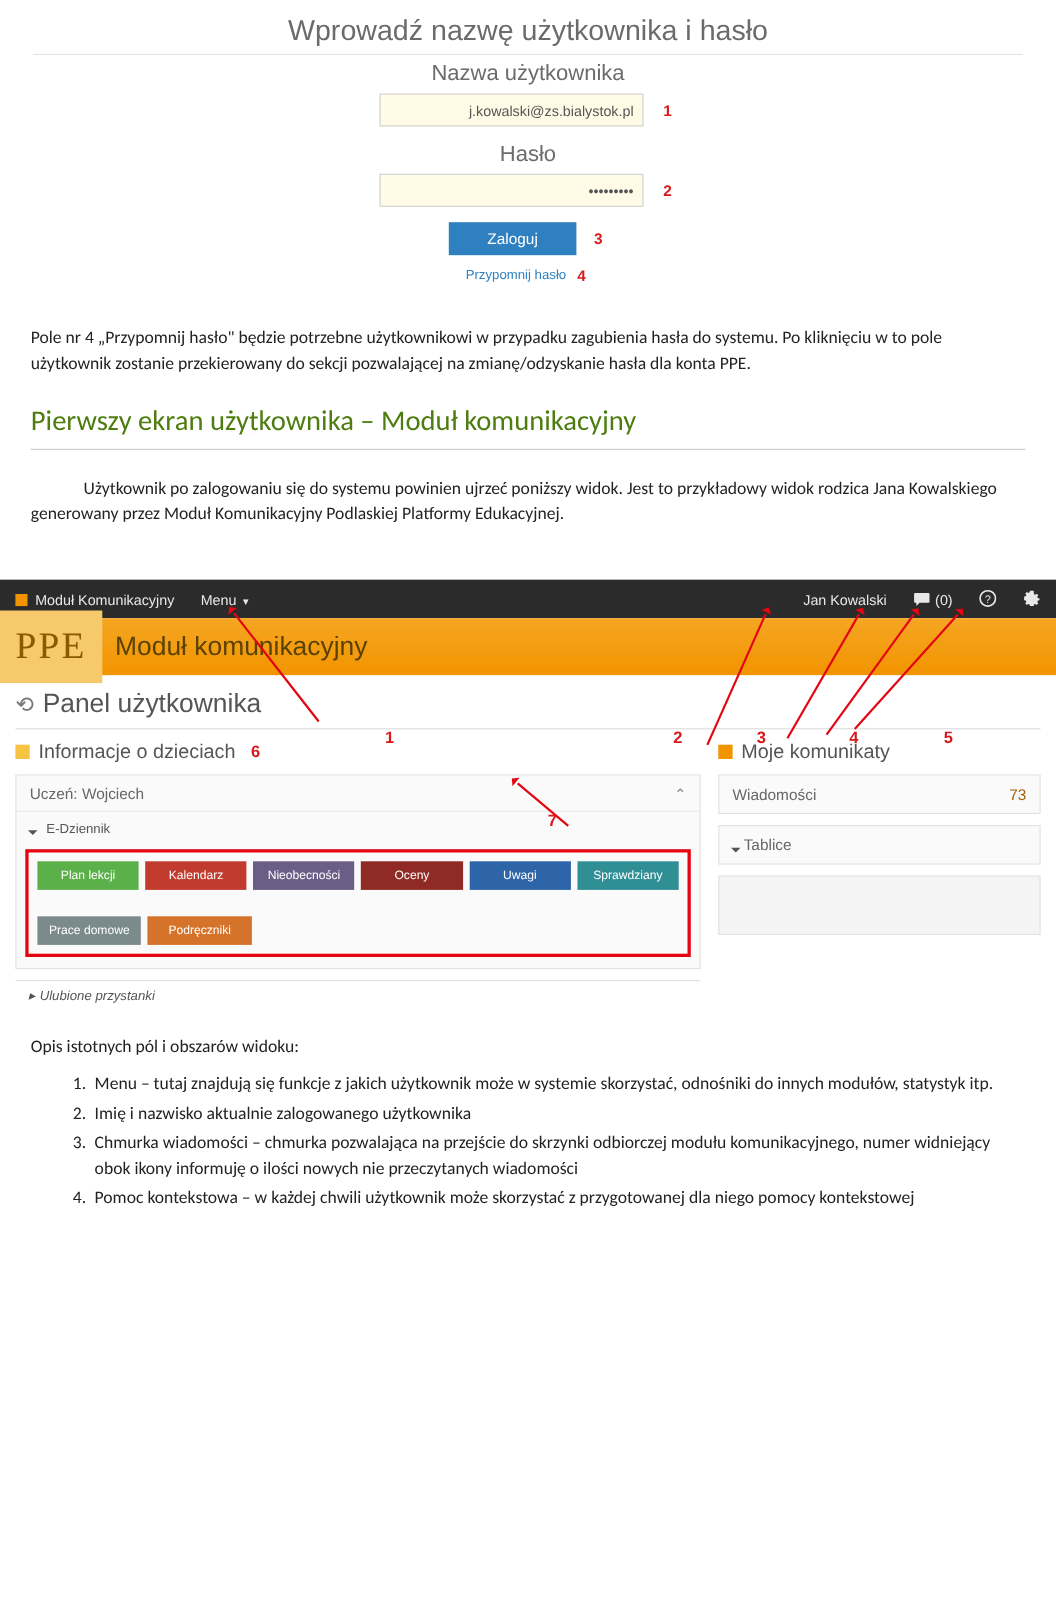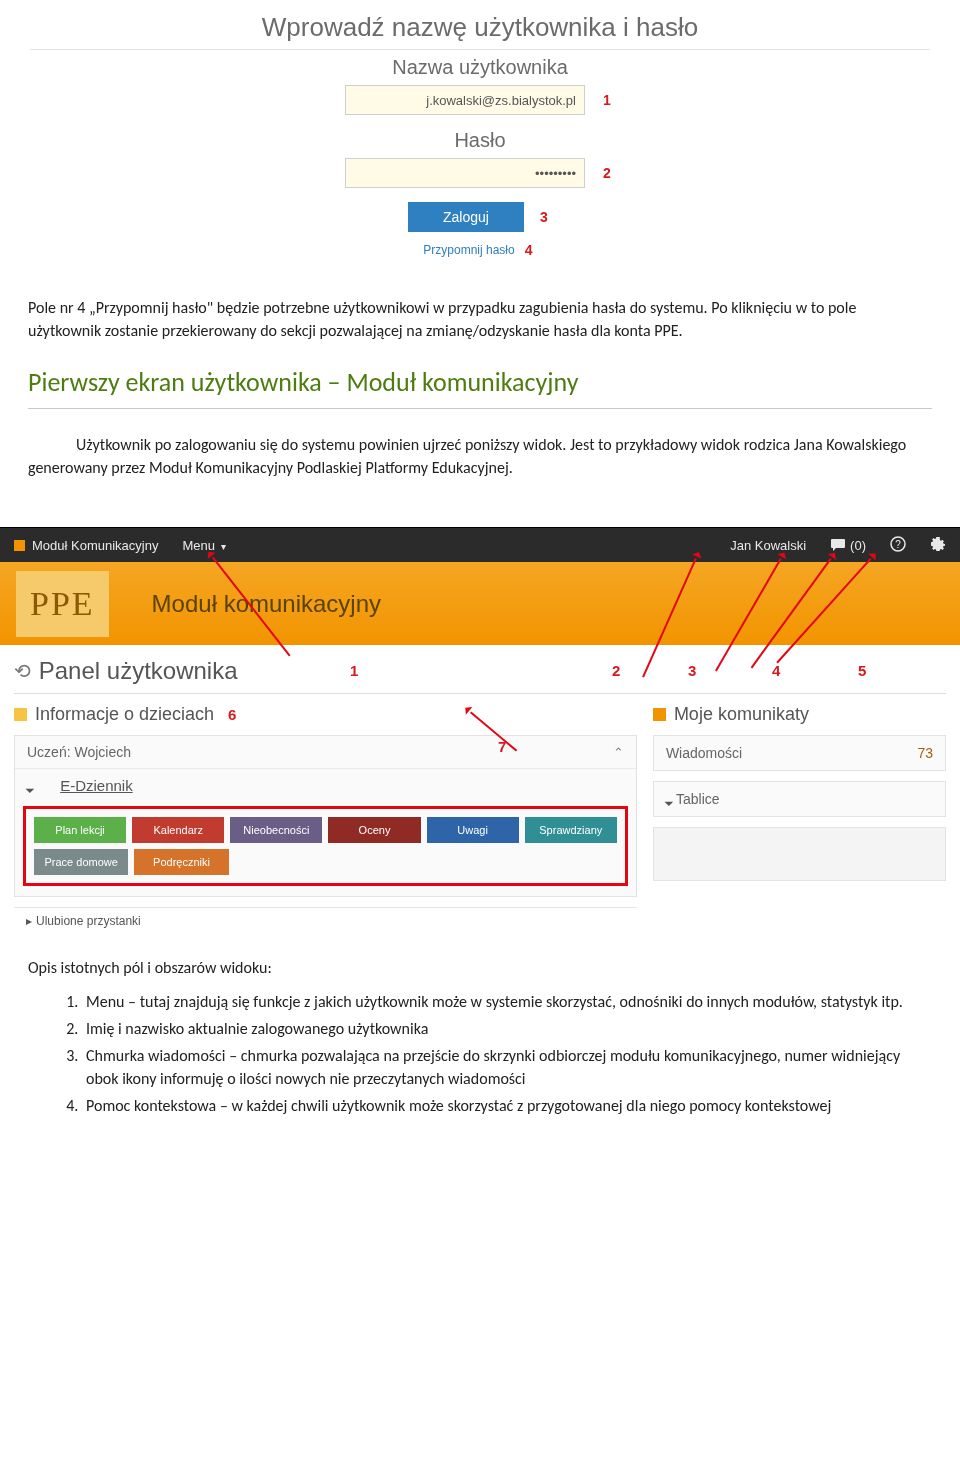--- a/index.html
+++ b/index.html
@@ -118,26 +118,25 @@
   }
   .panel-top .sq {
     width: 11px; height: 11px; background:#f29400; display:inline-block; margin-right:7px; vertical-align:-1px;
   }
   .panel-top .spacer { flex:1; }
   .panel-top .icon { cursor:pointer; }
   .panel-top .bubble { display:inline-flex; align-items:center; gap:4px; }
   .chev-down::after { content:"▾"; margin-left:6px; font-size:10px; }
   .panel-orange {
     background: linear-gradient(#f5a623, #f29400);
-    height: 83px;
+    height: 52px;
     display: flex;
     align-items: center;
-    padding-left: 16px;
+    padding-left: 0;
     color: #5b4100;
-    gap: 31px;
   }
   .ppe-badge {
     background: #f6c96a;
     color: #8a5a00;
     font-family: Georgia, serif;
     font-size: 34px;
     font-weight: 400;
     letter-spacing: 2px;
     padding: 14px 14px;
     margin-right: 12px;
@@ -159,45 +158,45 @@
   .card {
     border:1px solid #e2e2e2; background:#fafafa;
     margin-bottom:10px;
   }
   .card-top {
     display:flex; justify-content:space-between; align-items:center;
     padding:8px 12px; font-size:14px; color:#666; border-bottom:1px solid #e9e9e9;
   }
   .chev-up::after { content:"⌃"; font-size:13px; color:#888; }
   .sub-sec {
-    padding:8px 12px; font-size:15px; color:#555; display:flex; align-items:center; gap:23px;text-decoration:underline;
+    padding:8px 12px; font-size:12px; color:#555; display:flex; align-items:center; gap:5px;
   }
   .tri-down::before { content:"◢"; transform:rotate(45deg); display:inline-block; font-size:8px; color:#555; margin-right:4px; }
   .tri-right::before { content:"▸"; color:#555; margin-right:4px; }
   .tile-wrap {
     border:3px solid #e30613; padding:8px 8px; margin:4px 8px 10px 8px;
-    display:flex; flex-direction:column; gap:6px;
+    display:flex; flex-direction:column; gap:24px;
   }
   .tile-row { display:flex; gap:6px; }
   .tile {
     flex:1; color:#fff; font-size:11px; text-align:center; padding:7px 4px;
     cursor:pointer; white-space:nowrap;
   }
   .t-green{background:#5bb04a;} .t-red{background:#c13c2f;} .t-purple{background:#6a5e87;}
   .t-darkred{background:#8f2b24;} .t-blue{background:#2d65a8;} .t-teal{background:#2f8f95;}
   .t-grey{background:#7b8a8a;} .t-orange{background:#d6732a;}
   .right-item {
     display:flex; justify-content:space-between; align-items:center;
     border:1px solid #e2e2e2; padding:9px 12px; margin-bottom:10px;
     font-size:14px; color:#666; background:#fafafa;
   }
   .right-item .count { color:#a16207; }
   .faded-box { border:1px solid #e2e2e2; height:54px; background:#f4f4f4; }
   .bottom-cut {
-    padding:6px 12px 0 12px; font-size:12px; color:#555; border-top:1px solid #e4e4e4;
+    padding:6px 12px 0 12px; font-size:12px; color:#555; border-top:1px solid #e4e4e4;font-style:italic;
   }
   .pn { color:#d7191c; font-weight:bold; font-size:15px; }
   .arrow {
     position:absolute; width:2px; background:#e30613;
     transform-origin: top left;
   }
   .arrow::after {
     content:""; position:absolute; left:-4px; top:-2px;
     border:5px solid transparent; border-bottom-color:#e30613;
     transform: translateY(-100%);

